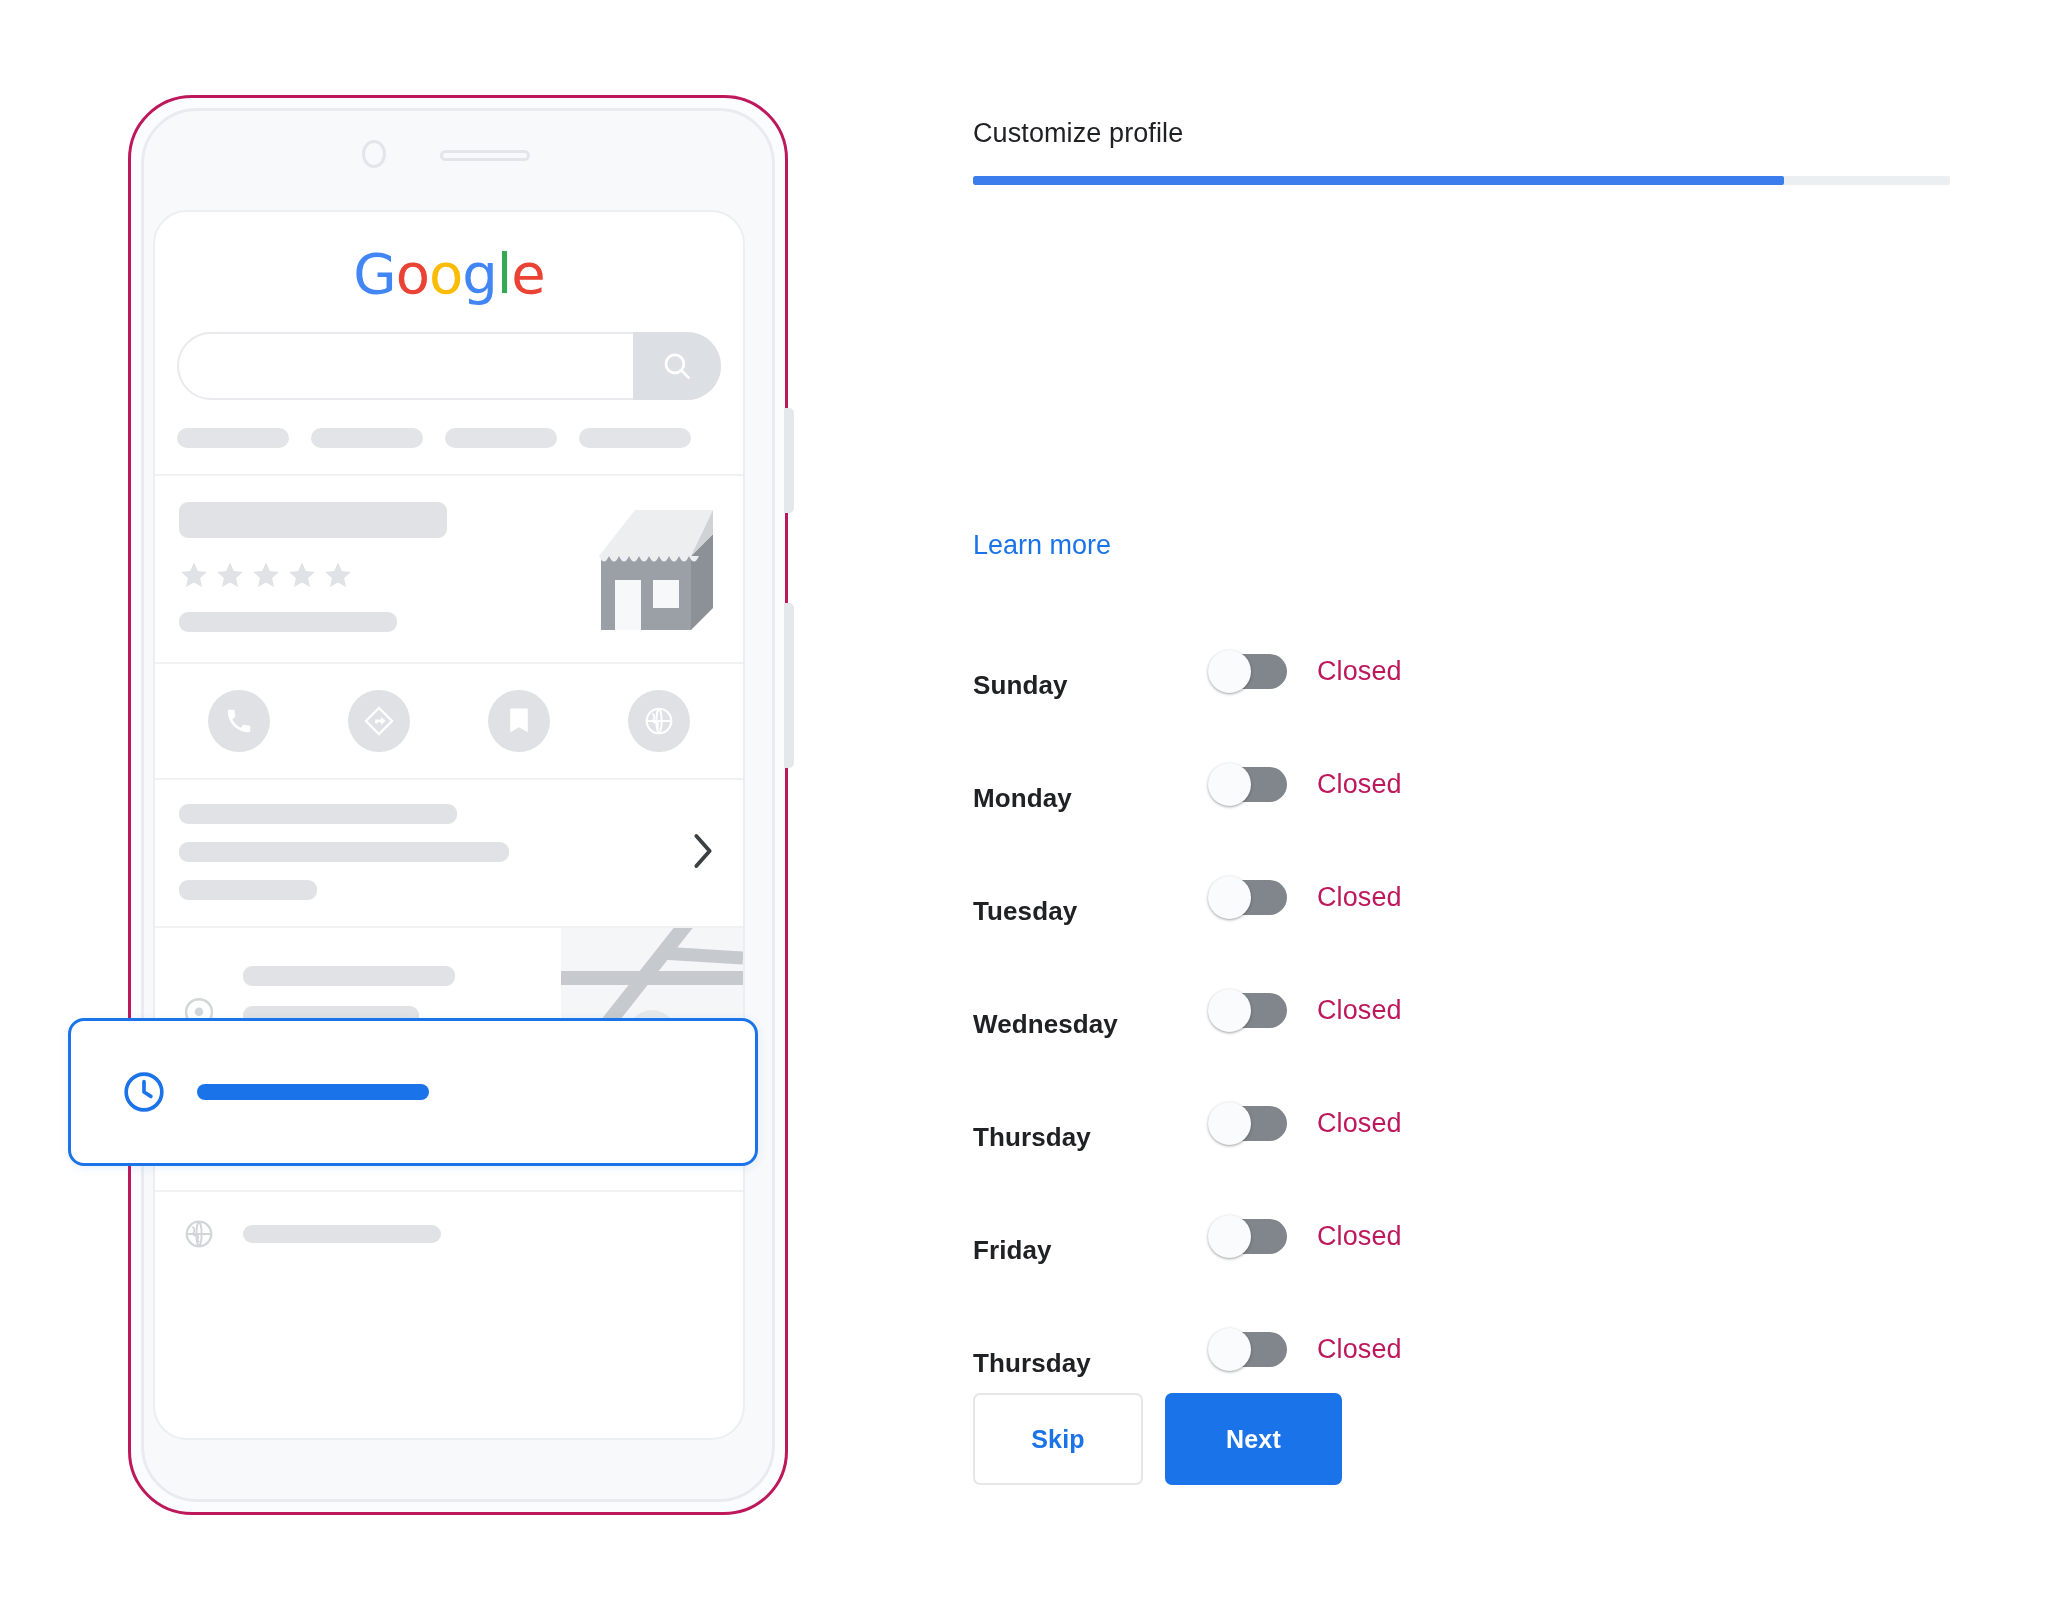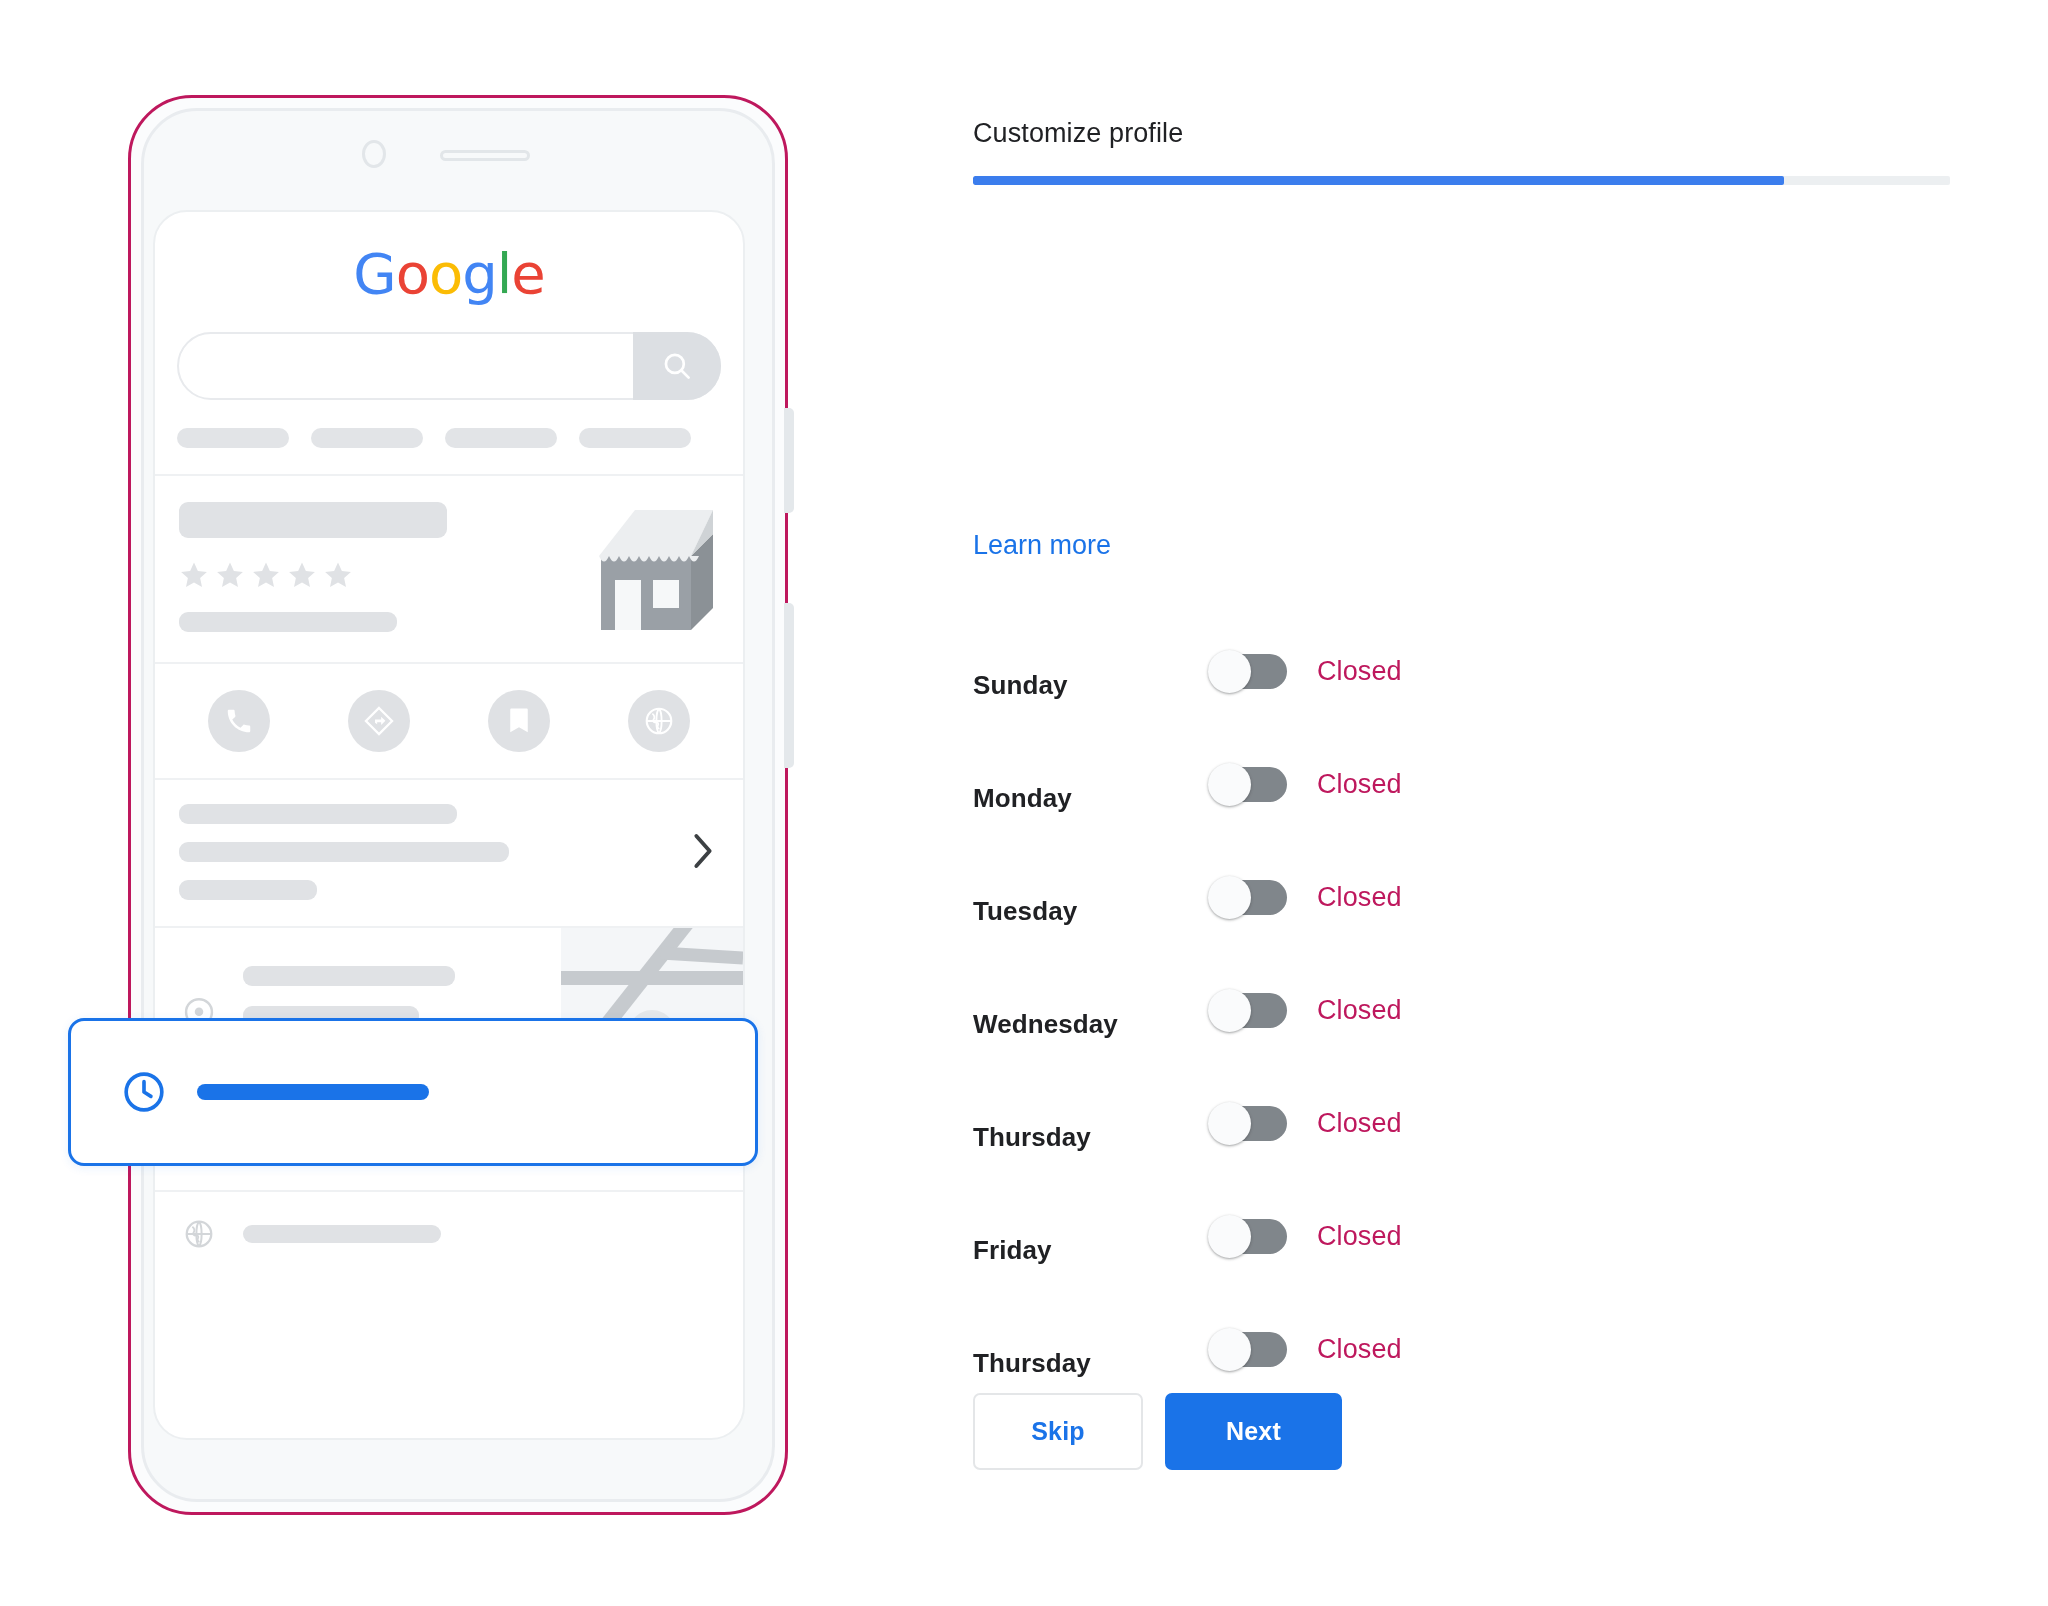--- a/index.html
+++ b/index.html
@@ -305,21 +305,21 @@
     letter-spacing: 0.1px;
   }
 
   .btn-row {
     position: absolute;
     left: 13px; top: 1393px;
     display: flex;
     gap: 22px;
   }
   .btn {
-    height: 77px;
+    height: 92px;
     border-radius: 7px;
     font-size: 25px;
     font-weight: 700;
     letter-spacing: 0.2px;
     display: flex;
     align-items: center;
     justify-content: center;
     cursor: pointer;
     font-family: "Liberation Sans", sans-serif;
   }

